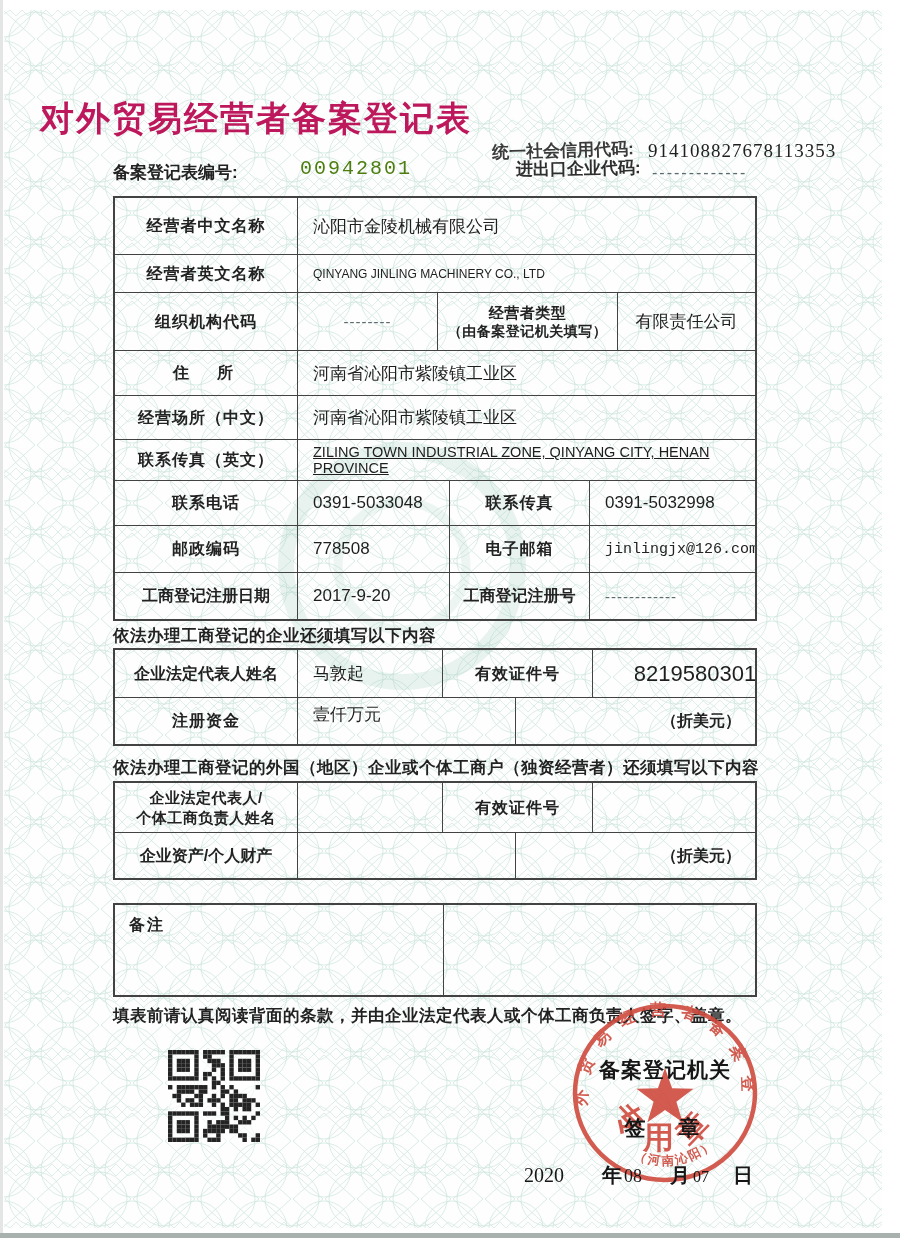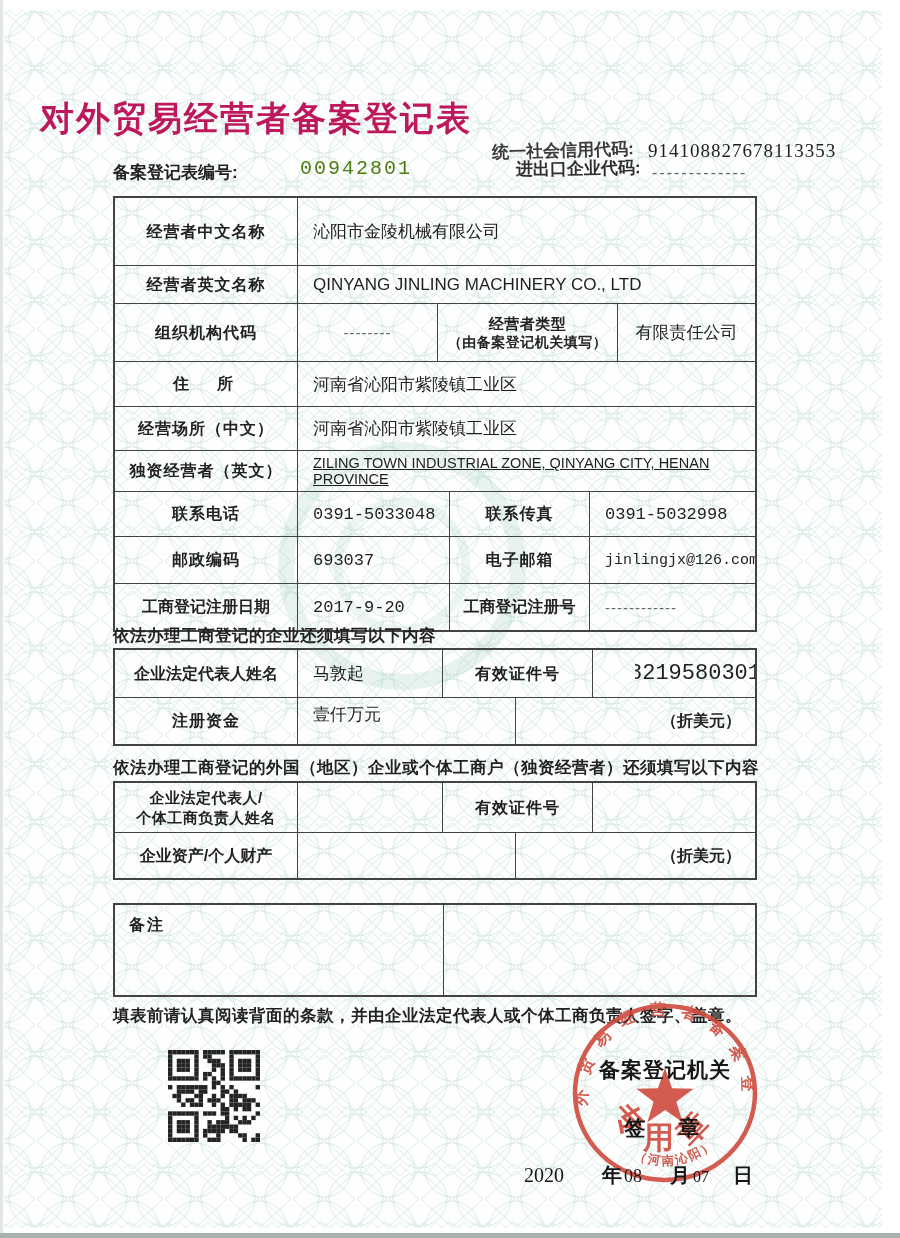--- a/index.html
+++ b/index.html
@@ -25,21 +25,21 @@
 
   .tbl{position:absolute;left:113px;width:644px;border:2px solid #434343;box-sizing:border-box;}
   .tr{display:flex;border-bottom:1.5px solid #434343;box-sizing:border-box;}
   .tr:last-child{border-bottom:none;}
   .td{border-right:1.5px solid #434343;box-sizing:border-box;display:flex;
       align-items:center;justify-content:center;overflow:hidden;}
   .td:last-child{border-right:none;}
   .grow{flex:1;}
   .lab{font-size:16px;font-weight:700;letter-spacing:1px;text-align:center;line-height:1.25;}
   .lab2{font-size:15px;font-weight:700;letter-spacing:0.5px;text-align:center;line-height:1.3;}
-  .val{font-family:Liberation Mono, monospace;font-size:17px;color:#1e1e1e;}
+  .val{font-family:Liberation Sans, sans-serif;font-size:17px;color:#1e1e1e;}
   .start{justify-content:flex-start;padding-left:15px;}
   .end{justify-content:flex-end;padding-right:14px;}
   .en{font-family:"Liberation Sans",sans-serif;font-size:15px;color:#1e1e1e;}
   .mono{font-family:"Liberation Mono",monospace;font-size:15px;}
   .dash{font-family:"Liberation Sans",sans-serif;font-size:15px;letter-spacing:1px;color:#5d6a6e;}
   .topleft{align-items:flex-start;justify-content:flex-start;padding:10px 0 0 14px;}
 
   .sec-head{position:absolute;left:113px;font-size:16.5px;font-weight:700;letter-spacing:0.5px;}
 
   .notice{position:absolute;left:113px;top:1005px;font-size:16.5px;font-weight:700;letter-spacing:0.5px;}
@@ -91,33 +91,33 @@
 
   <h1 class="title">对外贸易经营者备案登记表</h1>
   <div class="credit-label">统一社会信用代码:</div>
   <div class="credit-value">914108827678113353</div>
   <div class="ie-label">进出口企业代码:</div>
   <div class="ie-dashes">-------------</div>
   <div class="formno-label">备案登记表编号:</div>
   <div class="formno-value">00942801</div>
 
   <div class="tbl" style="top:196px;">
-    <div class="tr" style="height:68px;">
+    <div class="tr" style="height:57px;">
       <div class="td lab" style="width:183px;">
           <span>经营者中文名称</span>
         </div>
       <div class="td val start grow">
           <span>沁阳市金陵机械有限公司</span>
         </div>
     </div>
     <div class="tr" style="height:38px;">
       <div class="td lab" style="width:183px;">
           <span>经营者英文名称</span>
         </div>
-      <div class="td en start grow" style="font-size:17px;align-items:center;">
+      <div class="td en start grow" style="font-size:12px;align-items:center;">
           <span>QINYANG JINLING MACHINERY CO., LTD</span>
         </div>
     </div>
     <div class="tr" style="height:58px;">
       <div class="td lab" style="width:183px;">
           <span>组织机构代码</span>
         </div>
       <div class="td dash" style="width:140px;">
           <span>--------</span>
         </div>
@@ -140,21 +140,21 @@
     <div class="tr" style="height:44px;">
       <div class="td lab" style="width:183px;">
           <span>经营场所（中文）</span>
         </div>
       <div class="td val start grow">
           <span>河南省沁阳市紫陵镇工业区</span>
         </div>
     </div>
     <div class="tr" style="height:41px;">
       <div class="td lab" style="width:183px;">
-          <span>独资经营者（英文）</span>
+          <span>联系传真（英文）</span>
         </div>
       <div class="td en start grow" style="font-size:14.5px;text-decoration:underline;">
           <span>ZILING TOWN INDUSTRIAL ZONE, QINYANG CITY, HENAN PROVINCE</span>
         </div>
     </div>
     <div class="tr" style="height:45px;">
       <div class="td lab" style="width:183px;justify-content:center;">
           <span>联系电话</span>
         </div>
       <div class="td val start" style="width:152px;">
@@ -165,21 +165,21 @@
         </div>
       <div class="td val start grow">
           <span>0391-5032998</span>
         </div>
     </div>
     <div class="tr" style="height:47px;">
       <div class="td lab" style="width:183px;">
           <span>邮政编码</span>
         </div>
       <div class="td val start" style="width:152px;">
-          <span>693037</span>
+          <span>778508</span>
         </div>
       <div class="td lab" style="width:140px;">
           <span>电子邮箱</span>
         </div>
       <div class="td mono start grow">
           <span>jinlingjx@126.com</span>
         </div>
     </div>
     <div class="tr" style="height:46px;">
       <div class="td lab" style="width:183px;letter-spacing:0;">

